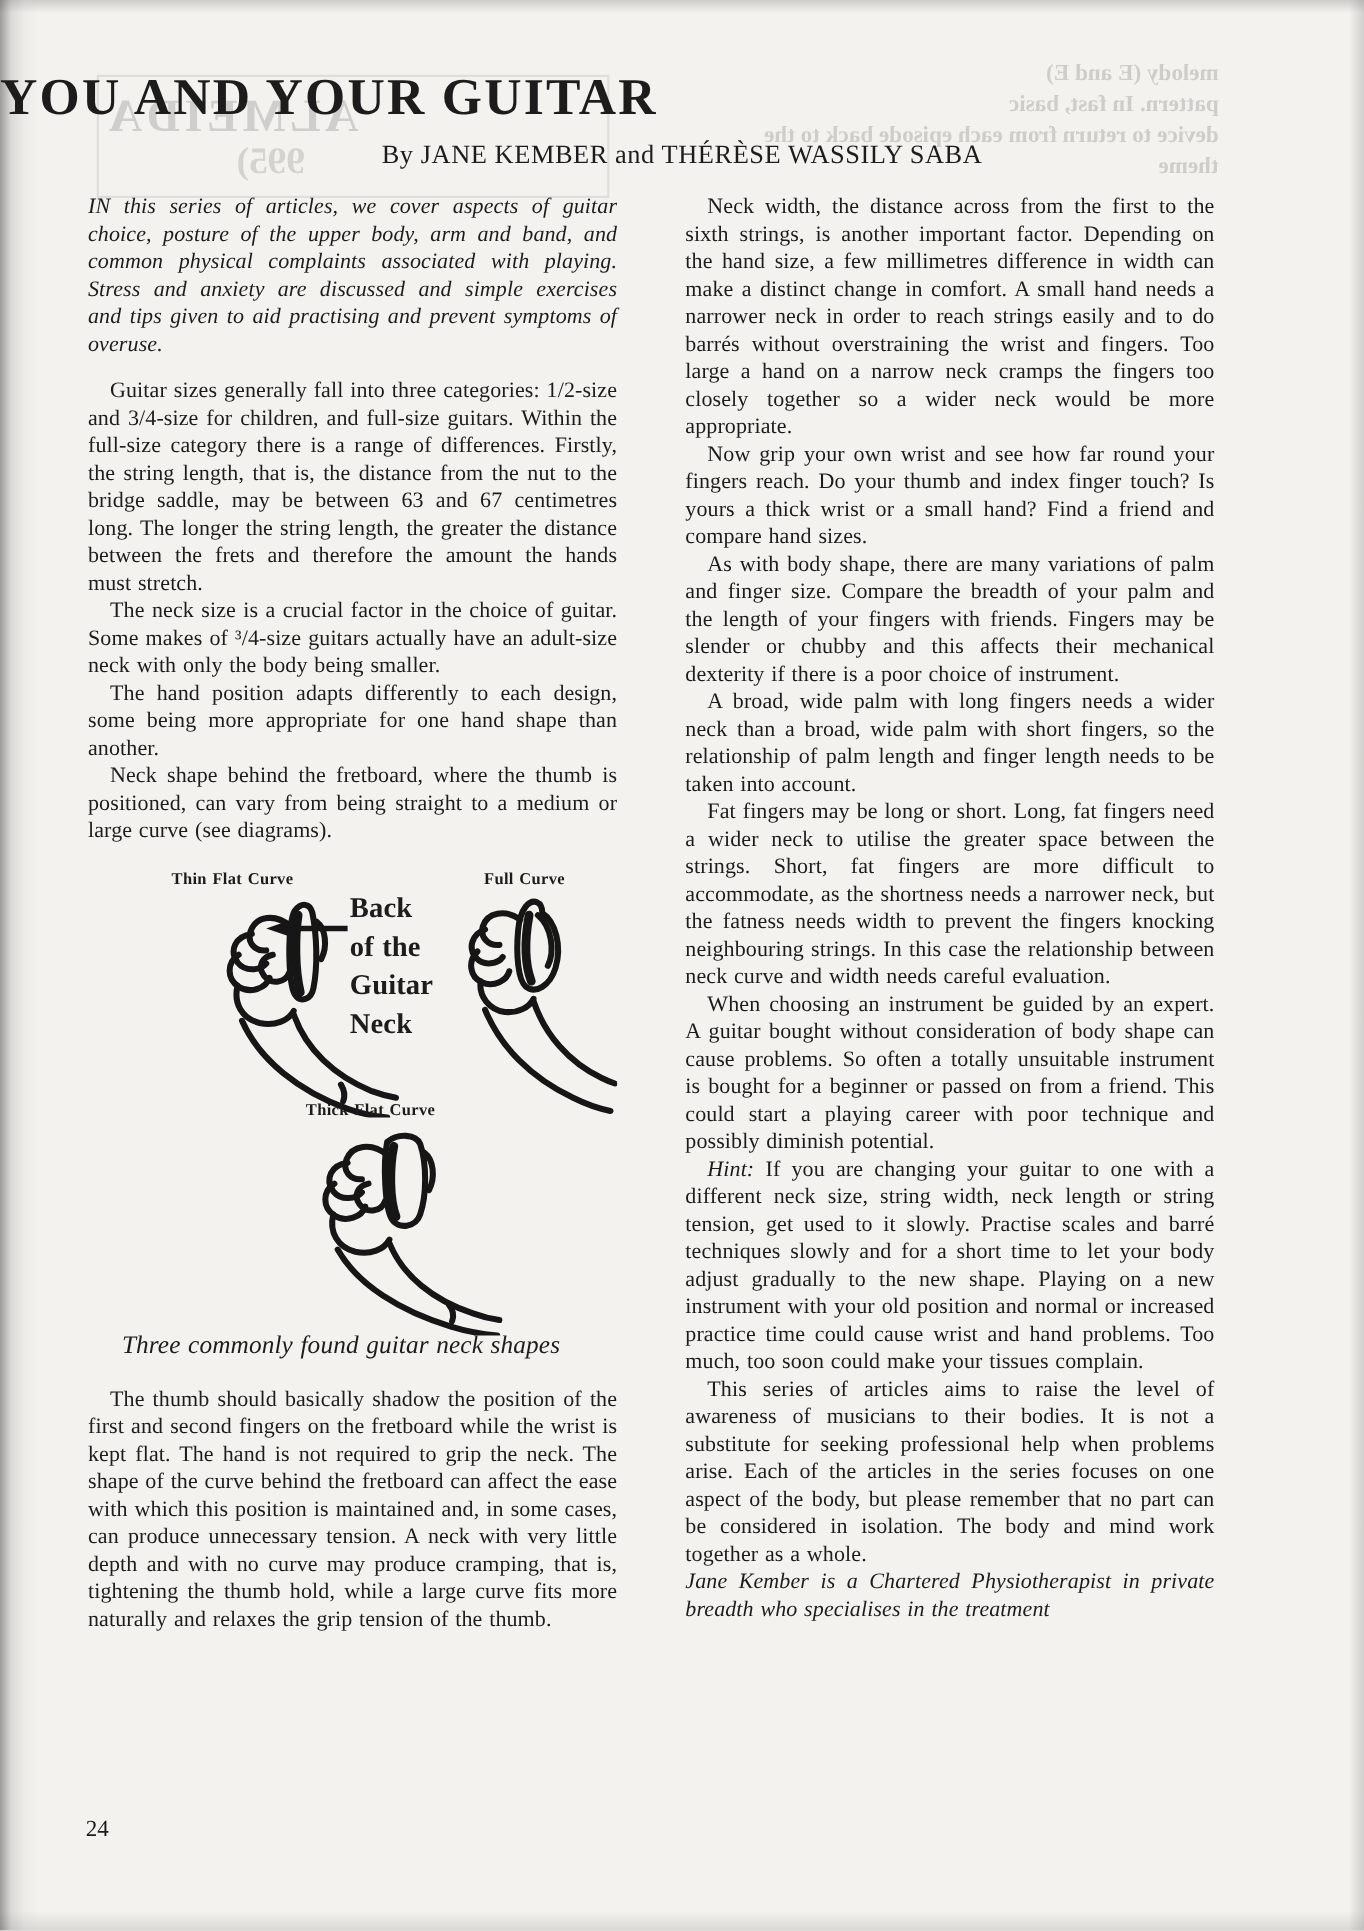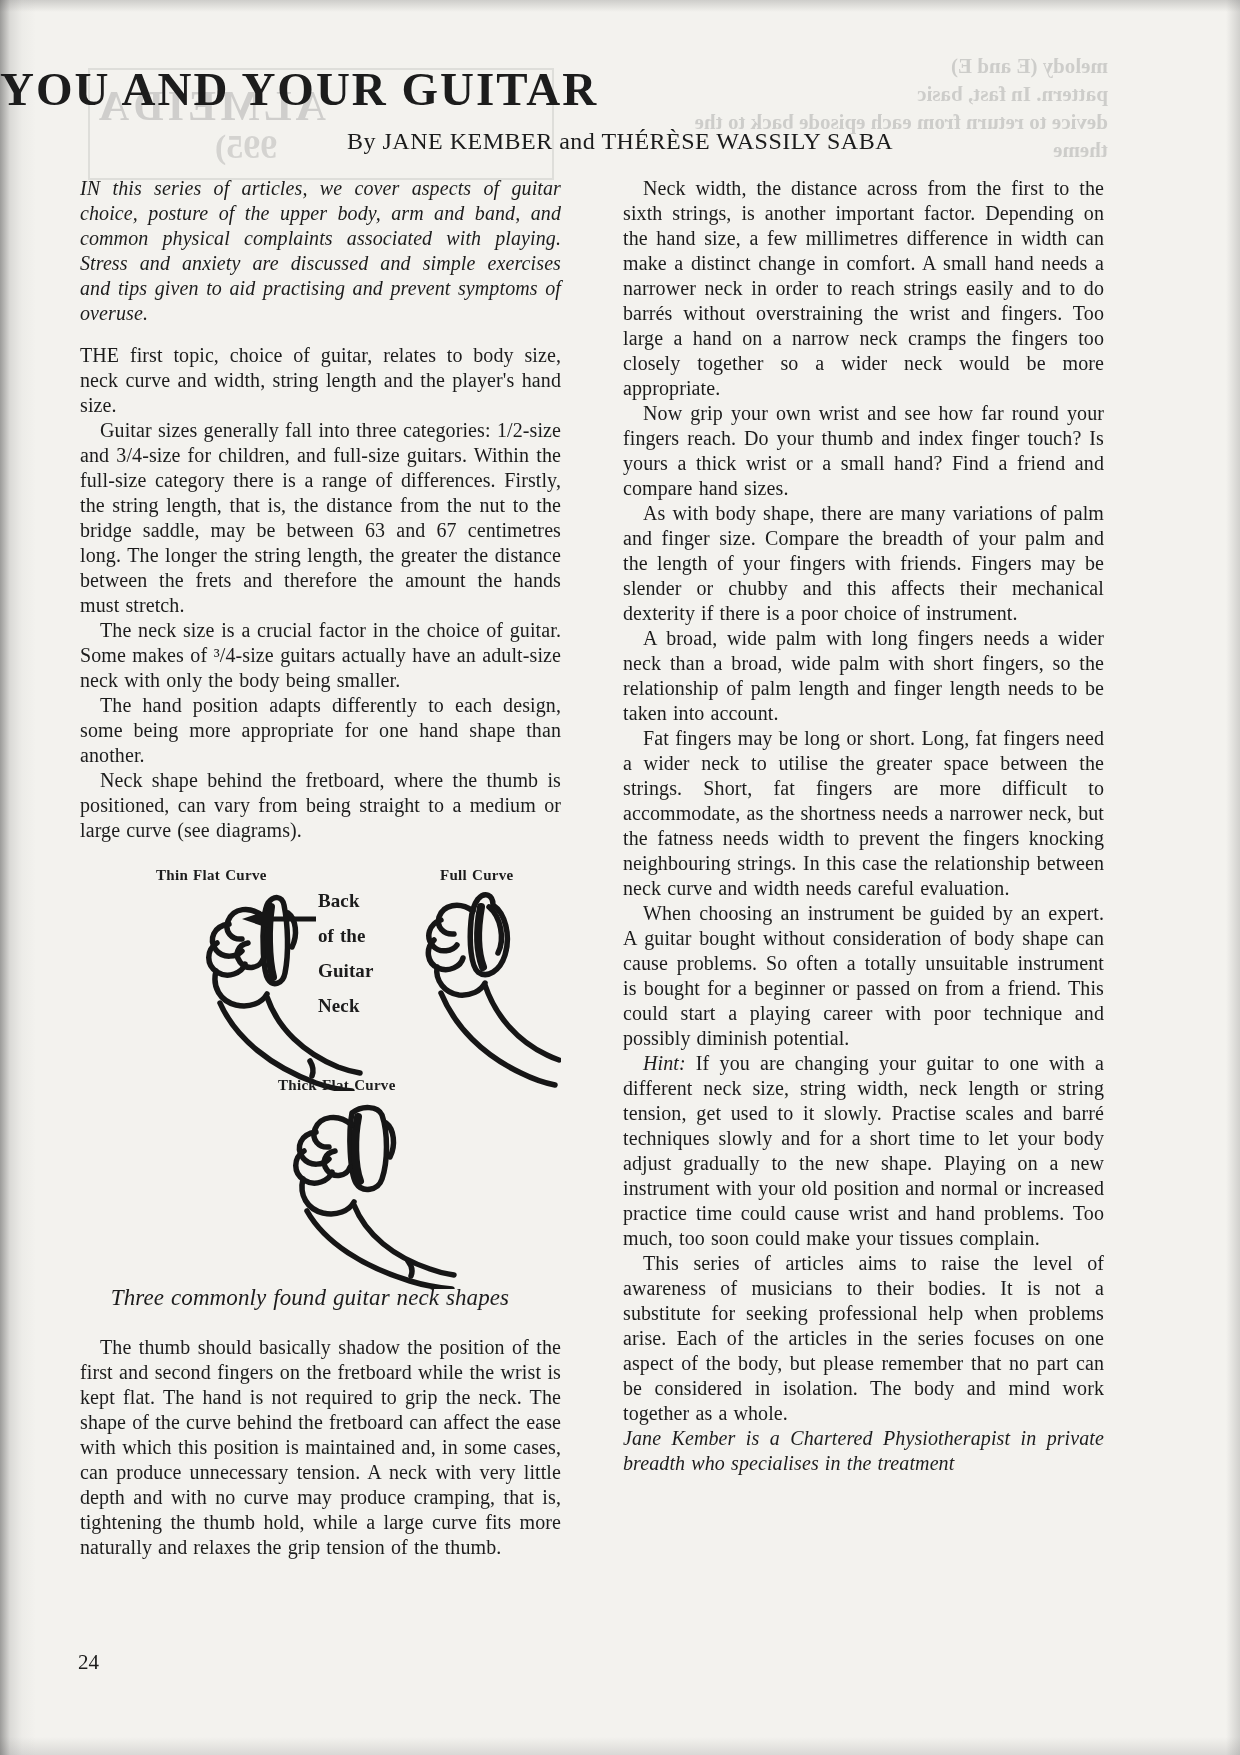--- a/index.html
+++ b/index.html
@@ -35,21 +35,21 @@
   p.indent{text-indent:20px;}
   .intro{font-style:italic;margin-bottom:17px !important;word-spacing:2px;}
   .ital{font-style:italic;}
   .author{font-style:italic;}
   
   .diagram{position:relative;height:472px;margin:8px 0 12px 0;text-align:left;}
   .diagram-label{position:absolute;font-weight:bold;font-size:15px;letter-spacing:.3px;white-space:nowrap;text-indent:0;}
   .label-thin{left:76px;top:12px;}
   .label-full{left:360px;top:12px;}
   .label-thick{left:198px;top:222px;}
-  .neck-annotation{position:absolute;left:238px;top:32px;font-weight:bold;font-size:19px;line-height:35px;white-space:nowrap;}
+  .neck-annotation{position:absolute;left:238px;top:32px;font-weight:bold;font-size:26px;line-height:35px;white-space:nowrap;}
   .diagram-caption{position:absolute;left:0;top:434px;width:460px;text-align:center;font-style:italic;font-size:23px;white-space:nowrap;}
   .sketch{position:absolute;}
   .sketch path{stroke:#161616;stroke-width:5.5;fill:none;stroke-linecap:round;stroke-linejoin:round;}
   .sketch path.thick{stroke-width:8;}
   .arrow{position:absolute;left:156px;top:56px;}
   .arrow .shaft{stroke:#161616;stroke-width:5;}
   .arrow .head{fill:#161616;stroke:none;}
   
   .page-num{position:absolute;left:78px;top:1650px;font-size:21px;}
   
@@ -72,21 +72,20 @@
     <div>pattern. In fast, basic</div>
     <div>device to return from each episode back to the</div>
     <div>theme</div>
   </div>
 
   <h1 class="title">YOU AND YOUR GUITAR</h1>
   <div class="byline">By JANE KEMBER and THÉRÈSE WASSILY SABA</div>
 
   <div class="col col-left">
     <p class="intro">IN this series of articles, we cover aspects of guitar choice, posture of the upper body, arm and band, and common physical complaints associated with playing. Stress and anxiety are discussed and simple exercises and tips given to aid practising and prevent symptoms of overuse.</p>
-    <p>THE first topic, choice of guitar, relates to body size, neck curve and width, string length and the player's hand size.</p>
     <p class="indent">Guitar sizes generally fall into three categories: 1/2-size and 3/4-size for children, and full-size guitars. Within the full-size category there is a range of differences. Firstly, the string length, that is, the distance from the nut to the bridge saddle, may be between 63 and 67 centimetres long. The longer the string length, the greater the distance between the frets and therefore the amount the hands must stretch.</p>
     <p class="indent">The neck size is a crucial factor in the choice of guitar. Some makes of ³/4-size guitars actually have an adult-size neck with only the body being smaller.</p>
     <p class="indent">The hand position adapts differently to each design, some being more appropriate for one hand shape than another.</p>
     <p class="indent">Neck shape behind the fretboard, where the thumb is positioned, can vary from being straight to a medium or large curve (see diagrams).</p>
 
     <div class="diagram">
       <span class="diagram-label label-thin">Thin Flat Curve</span>
       <span class="diagram-label label-full">Full Curve</span>
 
       <svg class="sketch" style="left:70px;top:40px;" width="240" height="200" viewBox="0 0 240 200">

